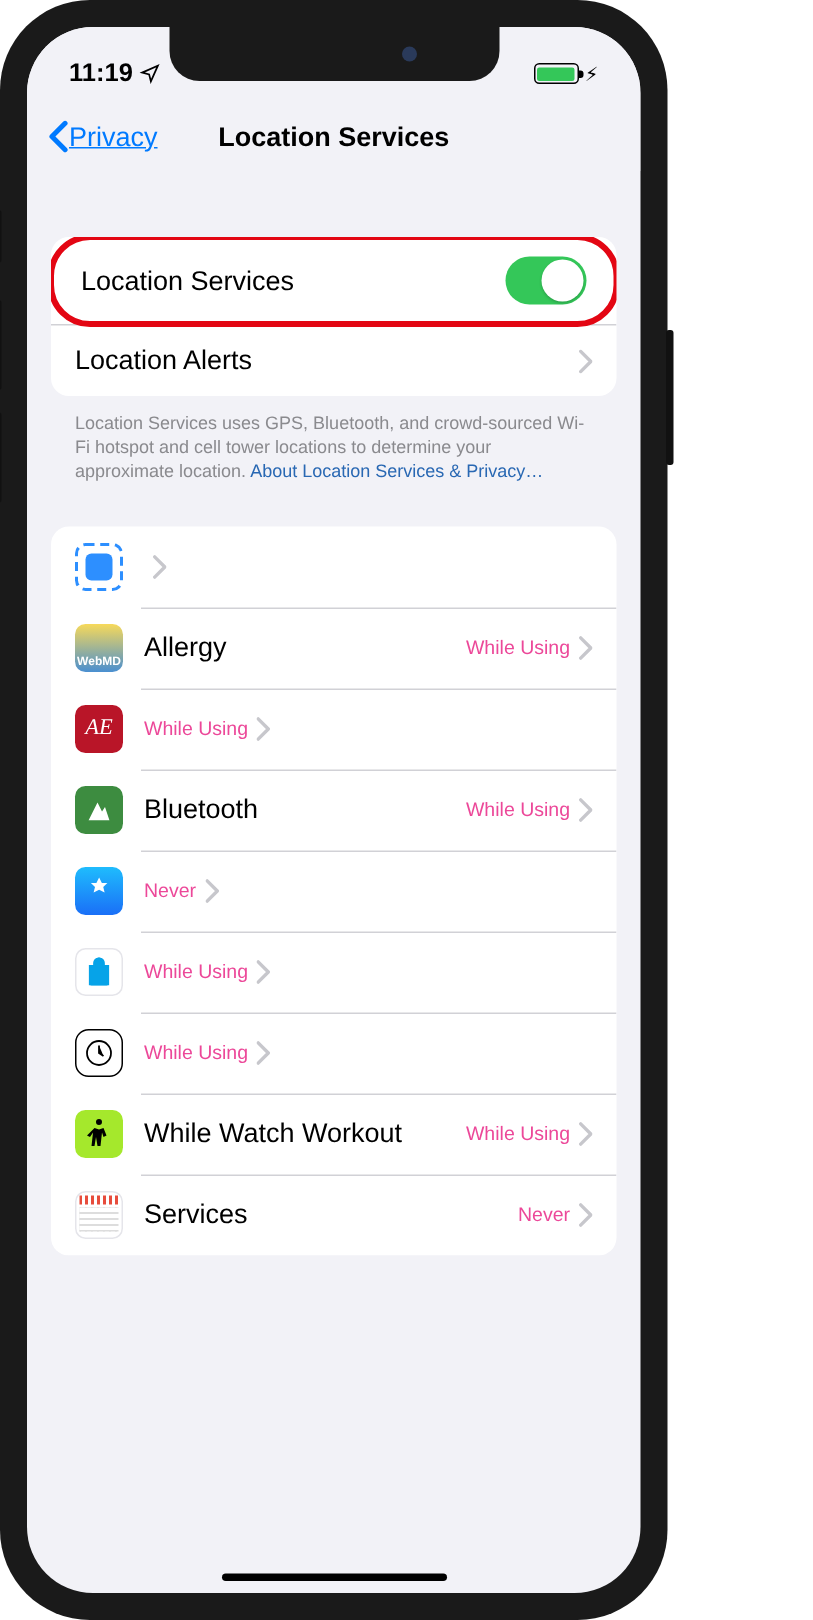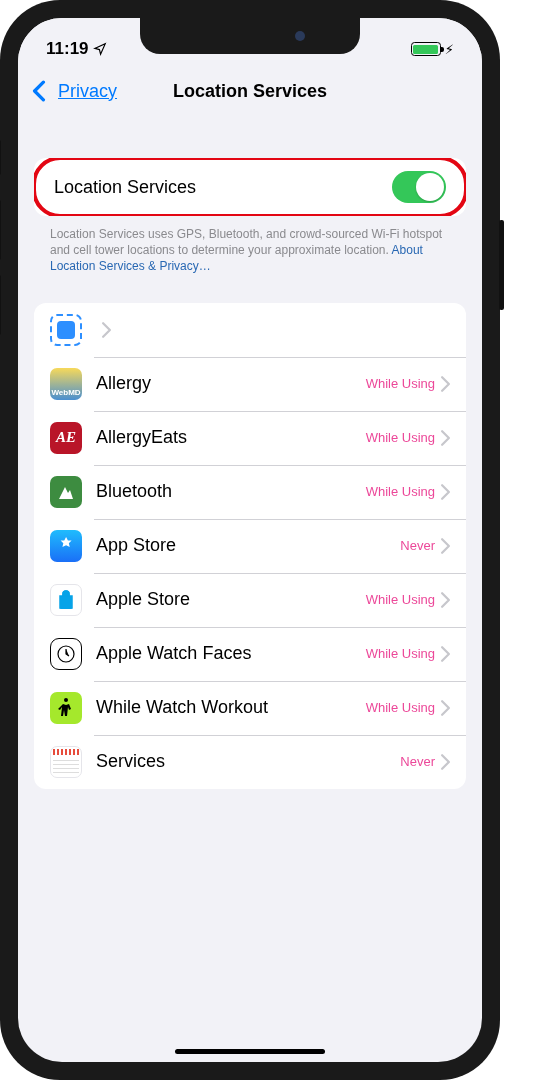--- a/index.html
+++ b/index.html
@@ -4,21 +4,21 @@
   <style>
     * { box-sizing: border-box; margin: 0; padding: 0; }
     body {
       font-family: -apple-system, BlinkMacSystemFont, "Segoe UI", Helvetica, Arial, sans-serif;
       background: #fff;
       width: 542px;
       height: 1080px;
       overflow: hidden;
     }
     .device-frame {
-      width: 500px;
+      width: 445px;
       height: 1080px;
       background: #1a1a1a;
       border-radius: 60px;
       padding: 18px;
       position: relative;
     }
     .screen {
       width: 100%;
       height: 100%;
       background: #f2f2f7;
@@ -96,21 +96,21 @@
       align-items: center;
       padding: 10px 14px 12px;
       background: #f2f2f7;
       position: relative;
     }
     .back-link {
       display: flex;
       align-items: center;
       color: #007aff;
       font-size: 18px;
-      gap: 12px;
+      gap: 0;
     }
     .back-link span { text-decoration: underline; }
     .nav-title {
       position: absolute;
       left: 50%;
       transform: translateX(-50%);
       font-size: 18px;
       font-weight: 600;
     }
     .content {
@@ -203,21 +203,21 @@
       width: 32px;
       height: 32px;
       border-radius: 7px;
       margin-right: 14px;
       flex-shrink: 0;
       display: flex;
       align-items: center;
       justify-content: center;
       font-size: 18px;
       color: #fff;
-      font-weight: 700;
+      font-weight: 400;
     }
     .home-indicator {
       position: absolute;
       bottom: 8px;
       left: 50%;
       transform: translateX(-50%);
       width: 150px;
       height: 5px;
       background: #000;
       border-radius: 3px;
@@ -269,20 +269,26 @@
     </div>
 
     <div class="content">
 
       <div class="section" style="margin-top:44px;">
         <div class="cell-group">
           <div class="cell highlight-cell">
             <div class="cell-label">Location Services</div>
             <div class="toggle"></div>
           </div>
+          <div class="cell">
+            <div class="cell-label">Location Alerts</div>
+            <svg class="chevron" width="9" height="16" viewBox="0 0 8 14">
+                <path fill="none" stroke="#c7c7cc" stroke-width="2" stroke-linecap="round" stroke-linejoin="round" d="M1 1l6 6-6 6"></path>
+              </svg>
+          </div>
         </div>
         <div class="footer-text">
           <span>Location Services uses GPS, Bluetooth, and crowd-sourced Wi-Fi hotspot and cell tower locations to determine your approximate location. </span><a href="#">About Location Services &amp; Privacy…</a>
         </div>
       </div>
 
 
       <div class="section" style="margin-top:28px;">
         <div class="cell-group app-list">
 
@@ -300,21 +306,20 @@
             <div class="app-icon" style="background:linear-gradient(#f7d95a,#4a8fd0);font-size:8px;font-weight:700;align-items:flex-end;padding-bottom:3px;">WebMD</div>
             <div class="cell-label">Allergy</div>
             <div class="cell-value">While Using</div>
             <svg class="chevron" width="9" height="16" viewBox="0 0 8 14">
                 <path fill="none" stroke="#c7c7cc" stroke-width="2" stroke-linecap="round" stroke-linejoin="round" d="M1 1l6 6-6 6"></path>
               </svg>
           </div>
 
           <div class="cell">
             <div class="app-icon" style="background:#b91528;font-style:italic;font-family:cursive;font-size:15px;">AE</div>
-            <div class="cell-label">AllergyEats</div>
             <div class="cell-value">While Using</div>
             <svg class="chevron" width="9" height="16" viewBox="0 0 8 14">
                 <path fill="none" stroke="#c7c7cc" stroke-width="2" stroke-linecap="round" stroke-linejoin="round" d="M1 1l6 6-6 6"></path>
               </svg>
           </div>
 
           <div class="cell">
             <div class="app-icon" style="background:#3d8c40;">
               <svg width="20" height="14" viewBox="0 0 20 14">
                   <path fill="#fff" d="M3 14L9 2l3 6 2-3 3 9z"></path>
@@ -326,50 +331,47 @@
                 <path fill="none" stroke="#c7c7cc" stroke-width="2" stroke-linecap="round" stroke-linejoin="round" d="M1 1l6 6-6 6"></path>
               </svg>
           </div>
 
           <div class="cell">
             <div class="app-icon" style="background:linear-gradient(#1fbcfd,#1a6ff7);">
               <svg width="20" height="20" viewBox="0 0 24 24">
                   <path fill="#fff" d="M12 2l2 4h4l-3 3 1 4-4-2-4 2 1-4-3-3h4z" transform="scale(1.1) translate(-1,-1)"></path>
                 </svg>
             </div>
-            <div class="cell-label">App Store</div>
             <div class="cell-value">Never</div>
             <svg class="chevron" width="9" height="16" viewBox="0 0 8 14">
                 <path fill="none" stroke="#c7c7cc" stroke-width="2" stroke-linecap="round" stroke-linejoin="round" d="M1 1l6 6-6 6"></path>
               </svg>
           </div>
 
           <div class="cell">
             <div class="app-icon" style="background:#fff;border:0.5px solid #e5e5ea;">
               <svg width="18" height="20" viewBox="0 0 18 20">
                   <path fill="#06a3e8" d="M3 6h12v12H3z M6 6V4a3 3 0 016 0v2" stroke="#06a3e8" stroke-width="1.5"></path>
                   <path fill="none" stroke="#06a3e8" stroke-width="1.5" d="M6 7V4a3 3 0 016 0v3"></path>
                   <rect fill="#06a3e8" x="3" y="7" width="12" height="12" rx="1"></rect>
                 </svg>
             </div>
-            <div class="cell-label">Apple Store</div>
             <div class="cell-value">While Using</div>
             <svg class="chevron" width="9" height="16" viewBox="0 0 8 14">
                 <path fill="none" stroke="#c7c7cc" stroke-width="2" stroke-linecap="round" stroke-linejoin="round" d="M1 1l6 6-6 6"></path>
               </svg>
           </div>
 
           <div class="cell">
             <div class="app-icon" style="background:#fff;border:1.5px solid #000;border-radius:9px;">
               <svg width="22" height="22" viewBox="0 0 22 22">
                   <circle cx="11" cy="11" r="8" fill="none" stroke="#000" stroke-width="1.2"></circle>
                   <path stroke="#000" stroke-width="1.2" d="M11 6v5l3 2"></path>
                 </svg>
             </div>
-            <div class="cell-label">Apple Watch Faces</div>
             <div class="cell-value">While Using</div>
             <svg class="chevron" width="9" height="16" viewBox="0 0 8 14">
                 <path fill="none" stroke="#c7c7cc" stroke-width="2" stroke-linecap="round" stroke-linejoin="round" d="M1 1l6 6-6 6"></path>
               </svg>
           </div>
 
           <div class="cell">
             <div class="app-icon" style="background:#a5e82c;">
               <svg width="18" height="20" viewBox="0 0 18 20">
                   <path fill="#000" d="M11 2a2 2 0 11-4 0 2 2 0 014 0zM6 6l3 1 3-1 2 5-2 1-1-3-1 9h-2l-1-6-1 6H4l1-9-2 3-2-1z"></path>

